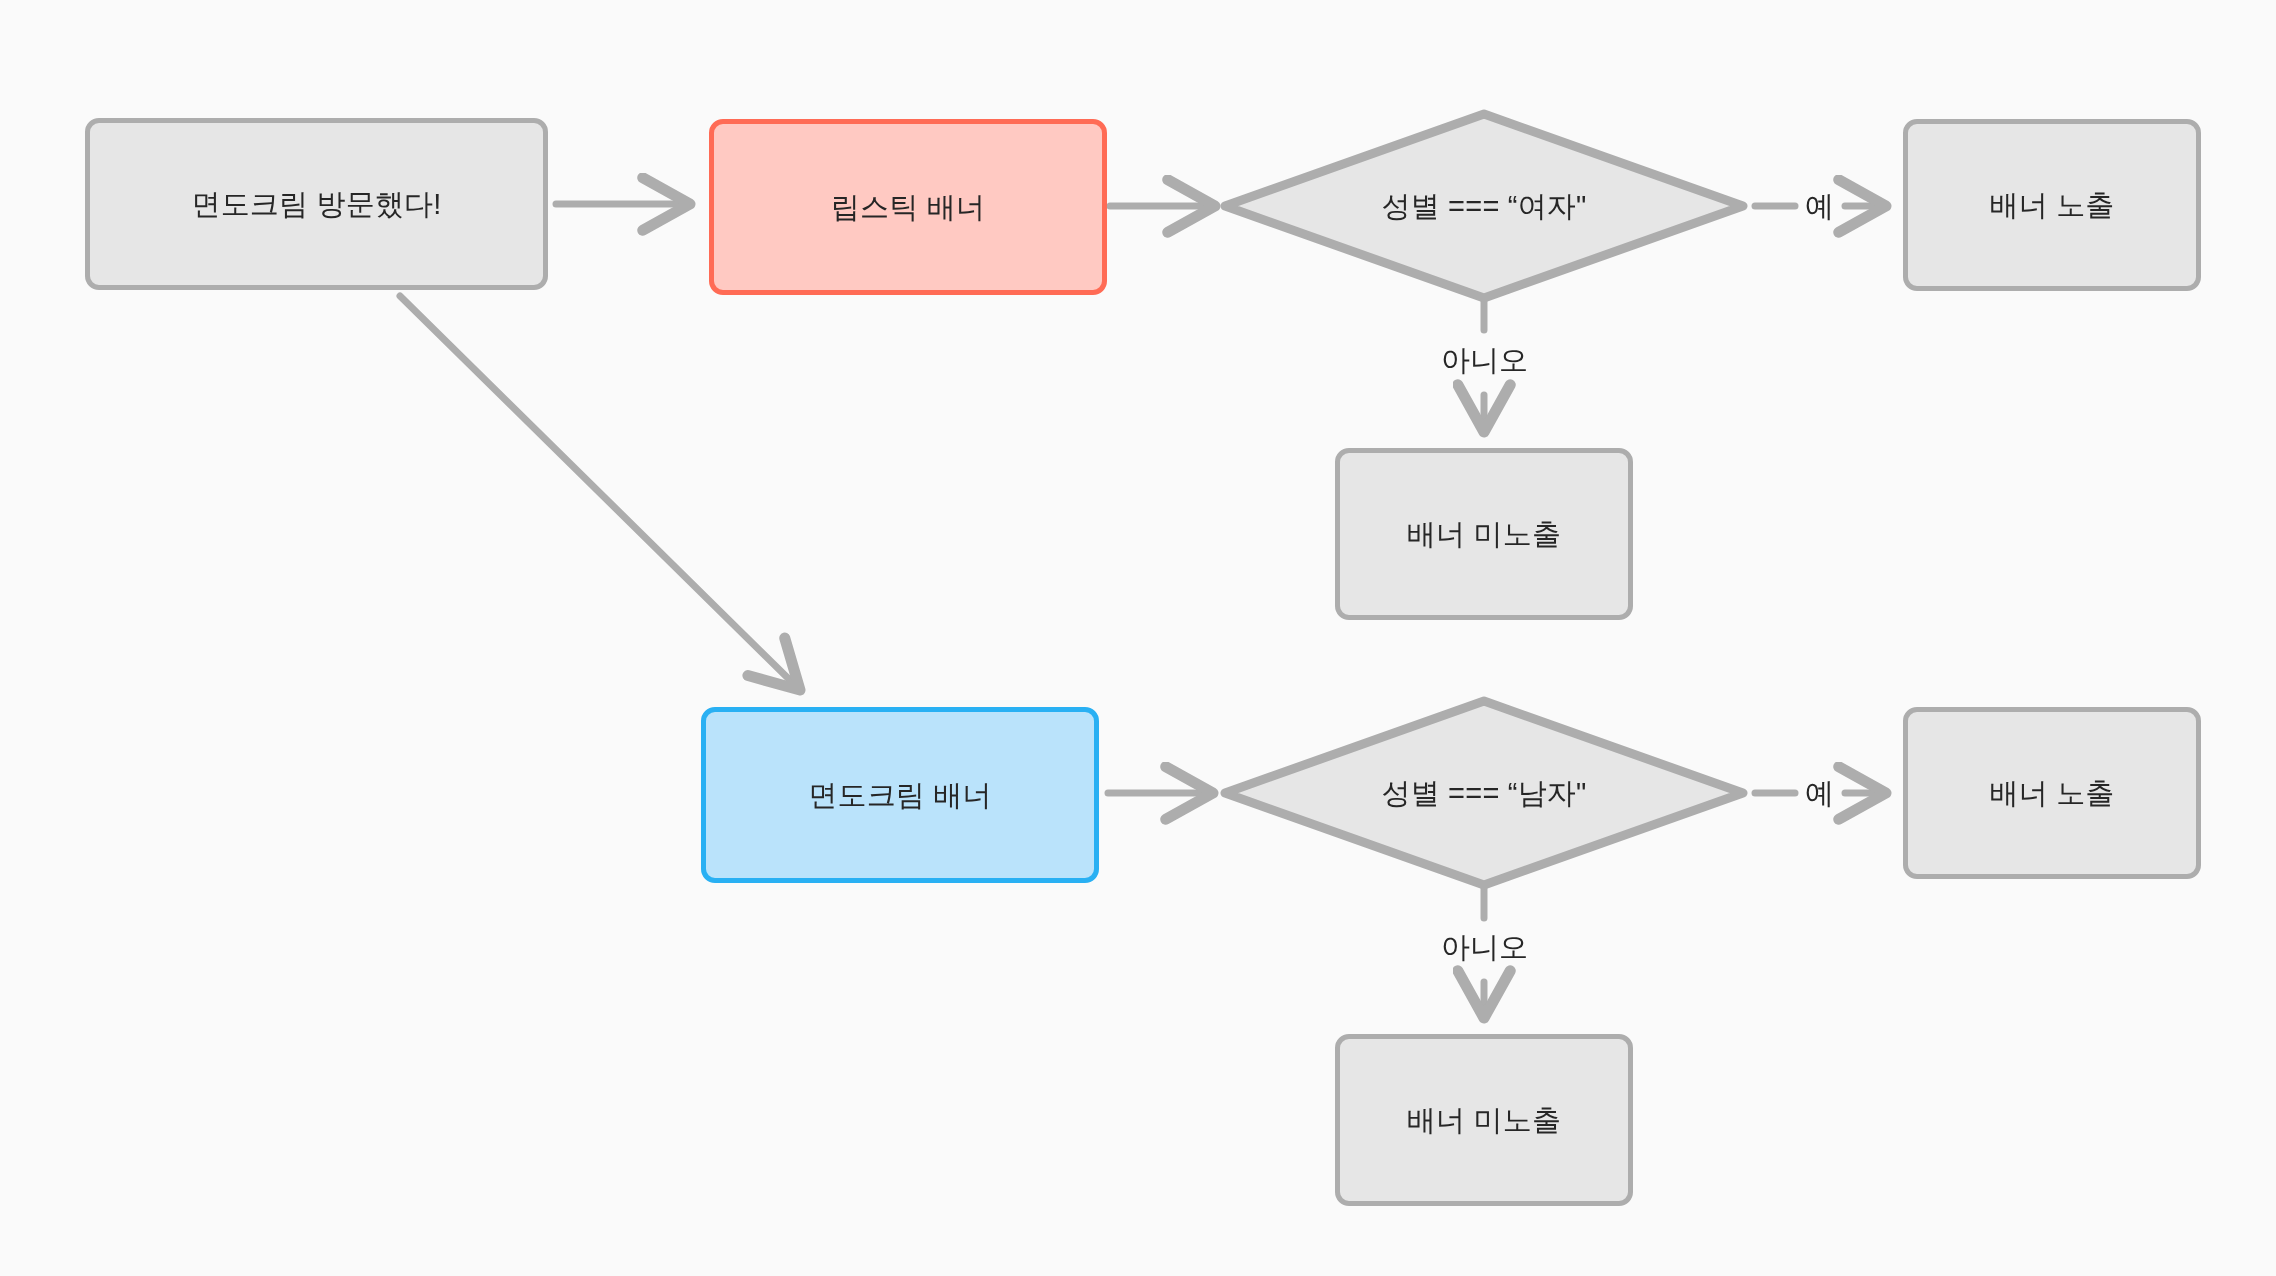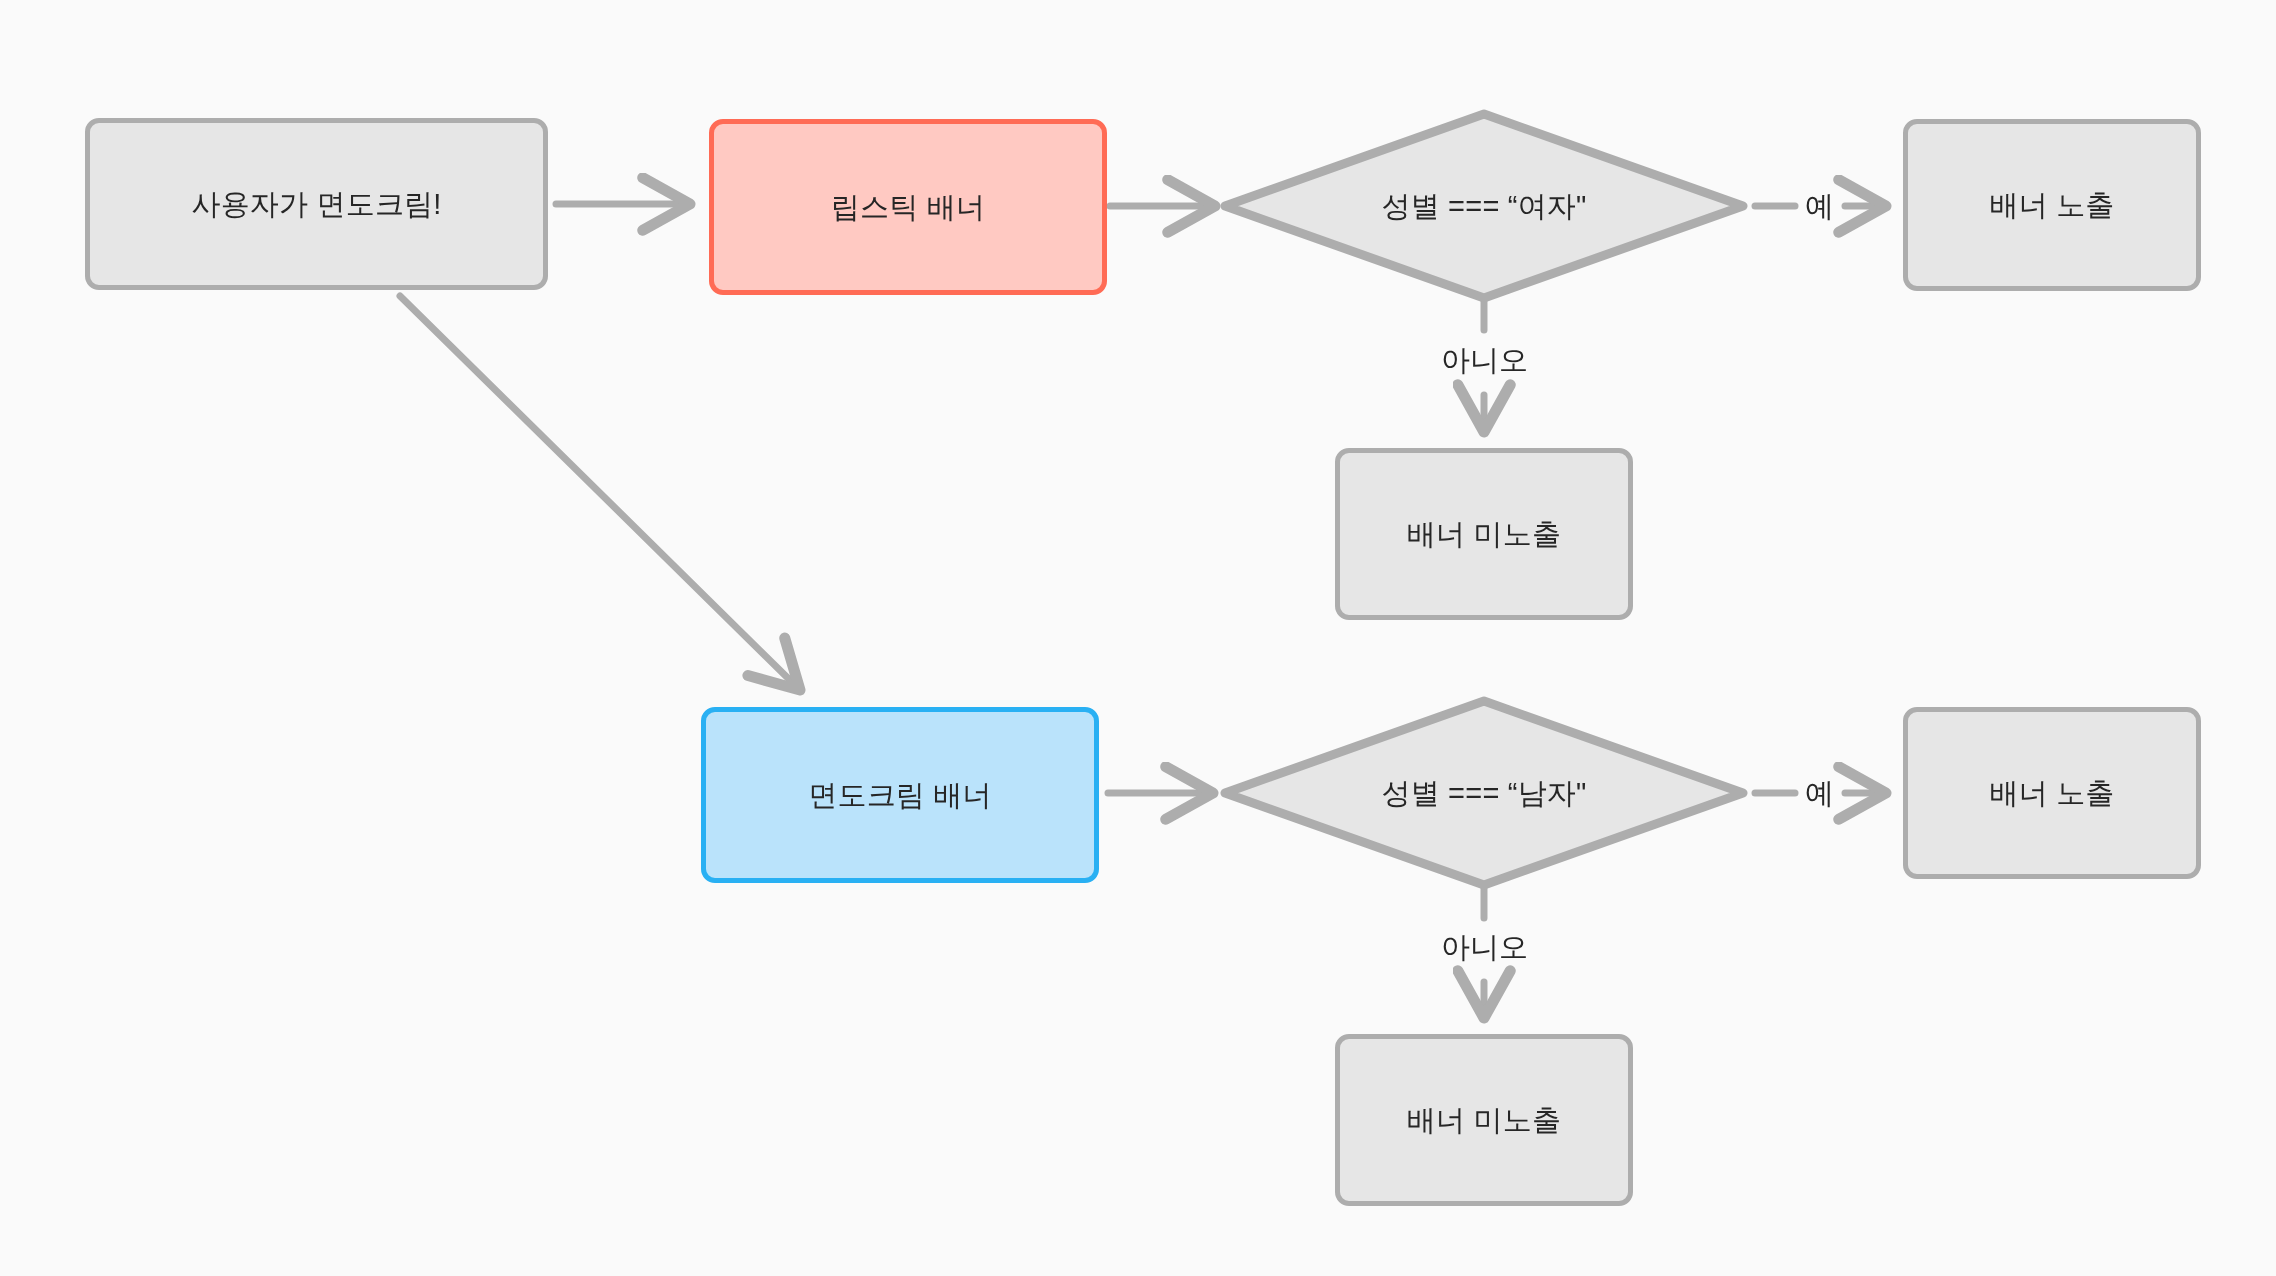--- a/index.html
+++ b/index.html
@@ -118,21 +118,21 @@
     <line x1="1108" y1="793" x2="1213" y2="793" stroke="#adadad" stroke-width="7" stroke-linecap="round" marker-end="url(#arrowOpen)"></line>
 
     <line x1="1755" y1="793" x2="1795" y2="793" stroke="#adadad" stroke-width="7" stroke-linecap="round"></line>
     <line x1="1845" y1="793" x2="1886" y2="793" stroke="#adadad" stroke-width="7" stroke-linecap="round" marker-end="url(#arrowOpen)"></line>
 
     <line x1="1484" y1="888" x2="1484" y2="918" stroke="#adadad" stroke-width="7" stroke-linecap="round"></line>
     <line x1="1484" y1="982" x2="1484" y2="1018" stroke="#adadad" stroke-width="7" stroke-linecap="round" marker-end="url(#arrowOpen)"></line>
   </svg>
 
   <div class="node box" style="left:85px; top:118px; width:463px; height:172px;">
-    <span>사용자가 면도크림!</span>
+    <span>면도크림 방문했다!</span>
   </div>
 
   <div class="node box accent-red" style="left:703px; top:119px; width:398px; height:176px;margin-left:6px;">
     <span>립스틱 배너</span>
   </div>
 
   <div class="node diamond" style="left:1219px; top:108px; width:530px; height:196px;">
     <svg class="dia-shape" viewBox="0 0 530 196" preserveAspectRatio="none">
       <polygon points="265,6 524,98 265,190 6,98" fill="#e6e6e6" stroke="#adadad" stroke-width="9" stroke-linejoin="round"></polygon>
     </svg>

